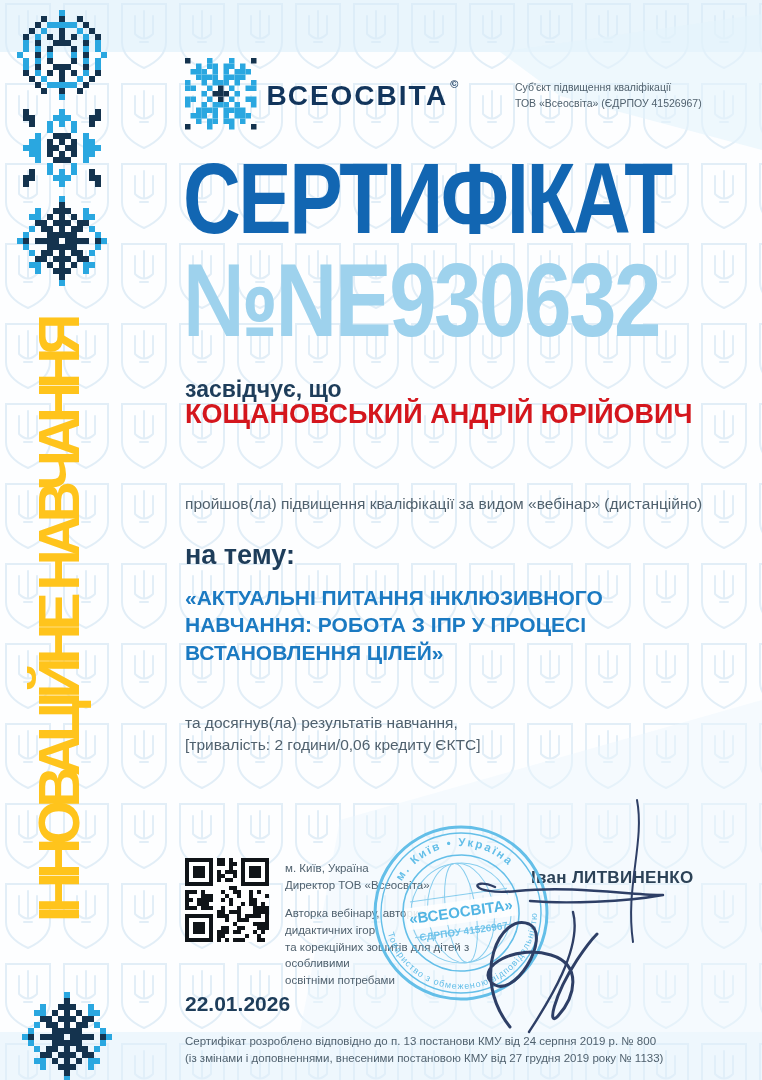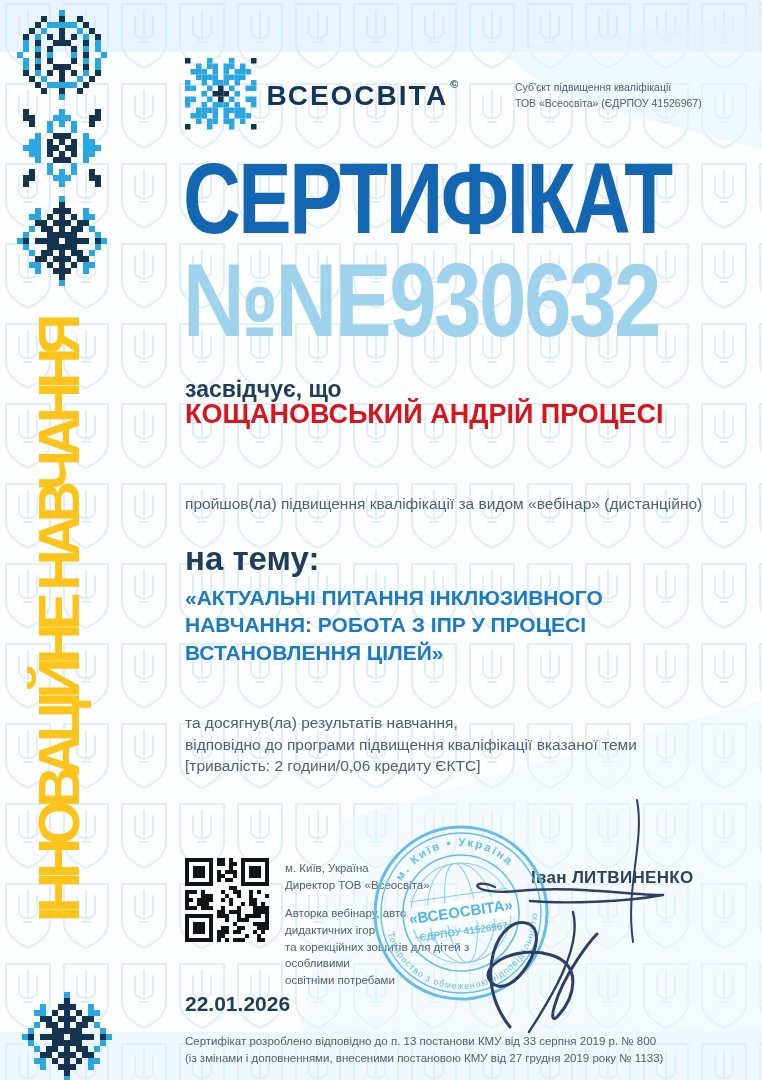--- a/index.html
+++ b/index.html
@@ -29,21 +29,21 @@
     color:#1266b2;transform:scaleX(0.80);transform-origin:left top;white-space:nowrap;
   }
   .bignumber{
     position:absolute;left:183px;top:248px;z-index:2;
     font-size:104px;font-weight:bold;letter-spacing:-3px;line-height:1;
     color:#9ed2ed;transform:scaleX(0.82);transform-origin:left top;white-space:nowrap;
   }
   .certifies{position:absolute;left:185px;top:363px;font-size:23px;font-weight:bold;color:#1e3d5a;z-index:2;margin-top:13px;}
   .recipient{position:absolute;left:185px;top:399px;font-size:27px;font-weight:bold;color:#d4161d;z-index:2;white-space:nowrap;}
   .completion{position:absolute;left:185px;top:495px;font-size:15.5px;color:#50616e;z-index:2;width:540px;}
-  .topiclabel{position:absolute;left:185px;top:540px;font-size:33px;font-weight:bold;color:#1e3d5a;z-index:2;}
+  .topiclabel{position:absolute;left:185px;top:540px;font-size:27px;font-weight:bold;color:#1e3d5a;z-index:2;}
   .topic{position:absolute;left:185px;top:584px;width:520px;font-size:21px;line-height:1.3;font-weight:bold;color:#1b7ac2;z-index:2;}
   .results{position:absolute;left:185px;top:712px;font-size:15.5px;line-height:1.4;color:#50616e;z-index:2;width:540px;}
   
   .sigblock{position:absolute;left:185px;top:852px;width:520px;height:160px;z-index:2;}
   .qr{position:absolute;left:0;top:6px;width:84px;height:84px;background:#fff;z-index:3;}
   .qr div{position:absolute;background:#101418;}
   .midtext{position:absolute;left:100px;top:8px;width:210px;font-size:11.5px;line-height:1.45;color:#50616e;}
   .midtext .gap{height:12px;}
   .stamp{position:absolute;left:183px;top:-32px;width:186px;height:186px;transform:rotate(-8deg);opacity:.92;z-index:4;}
   .names{position:absolute;left:346px;top:16px;width:180px;}
@@ -493,27 +493,26 @@
     <div class="subject">
       <div>Суб'єкт підвищення кваліфікації</div>
       <div>ТОВ «Всеосвіта» (ЄДРПОУ 41526967)</div>
     </div>
   </div>
 
   <div class="bigtitle">СЕРТИФІКАТ</div>
   <div class="bignumber">№NE930632</div>
 
   <div class="certifies">засвідчує, що</div>
-  <div class="recipient">КОЩАНОВСЬКИЙ АНДРІЙ ПРОЦЕСІ</div>
+  <div class="recipient">КОЩАНОВСЬКИЙ АНДРІЙ ЮРІЙОВИЧ</div>
   <div class="completion">пройшов(ла) підвищення кваліфікації за видом «вебінар» (дистанційно)</div>
   <div class="topiclabel">на тему:</div>
   <div class="topic">«АКТУАЛЬНІ ПИТАННЯ ІНКЛЮЗИВНОГО НАВЧАННЯ: РОБОТА З ІПР У ПРОЦЕСІ ВСТАНОВЛЕННЯ ЦІЛЕЙ»</div>
   <div class="results">
     <div>та досягнув(ла) результатів навчання,</div>
-    <div>відповідно до програми підвищення кваліфікації вказаної теми</div>
     <div>[тривалість: 2 години/0,06 кредиту ЄКТС]</div>
   </div>
 
   <div class="sigblock">
     <div class="qr" id="qr">
         <div style="left: 32px; top: 0px; width: 4px; height: 4px;"></div>
         <div style="left: 36px; top: 0px; width: 4px; height: 4px;"></div>
         <div style="left: 44px; top: 0px; width: 4px; height: 4px;"></div>
         <div style="left: 32px; top: 4px; width: 4px; height: 4px;"></div>
         <div style="left: 36px; top: 4px; width: 4px; height: 4px;"></div>
@@ -780,17 +779,17 @@
         <path d="M212,8 C220,50 200,95 208,150" stroke-width="2"></path>
         <path d="M70,95 C45,84 42,104 92,99 C150,93 210,104 238,103 M238,103 C200,110 140,112 105,109" stroke-width="2.4"></path>
         <path d="M85,235 C45,185 75,120 104,132 C128,143 88,212 66,190 C52,175 90,152 126,163 C158,173 150,205 133,224 C122,236 128,205 152,168 C160,156 166,148 172,142" stroke-width="3"></path>
         <path d="M148,120 C158,158 120,215 104,240" stroke-width="2.4"></path>
       </g>
     </svg>
   </div>
 
   <div class="date">22.01.2026</div>
   <div class="footer">
-    <div>Сертифікат розроблено відповідно до п. 13 постанови КМУ від 33 серпня 2019 р. № 800</div>
+    <div>Сертифікат розроблено відповідно до п. 13 постанови КМУ від 24 серпня 2019 р. № 800</div>
     <div>(із змінами і доповненнями, внесеними постановою КМУ від 27 грудня 2019 року № 1133)</div>
   </div>
 
 </div>
 
 </body></html>

